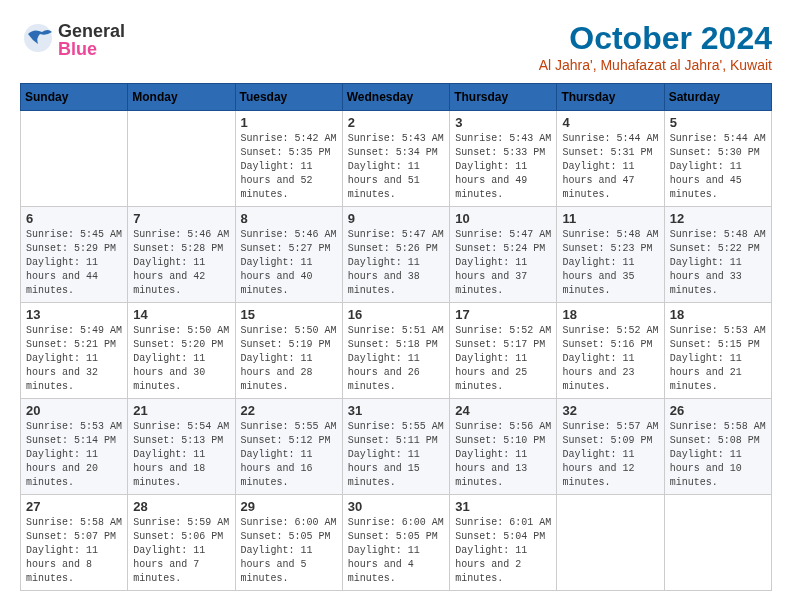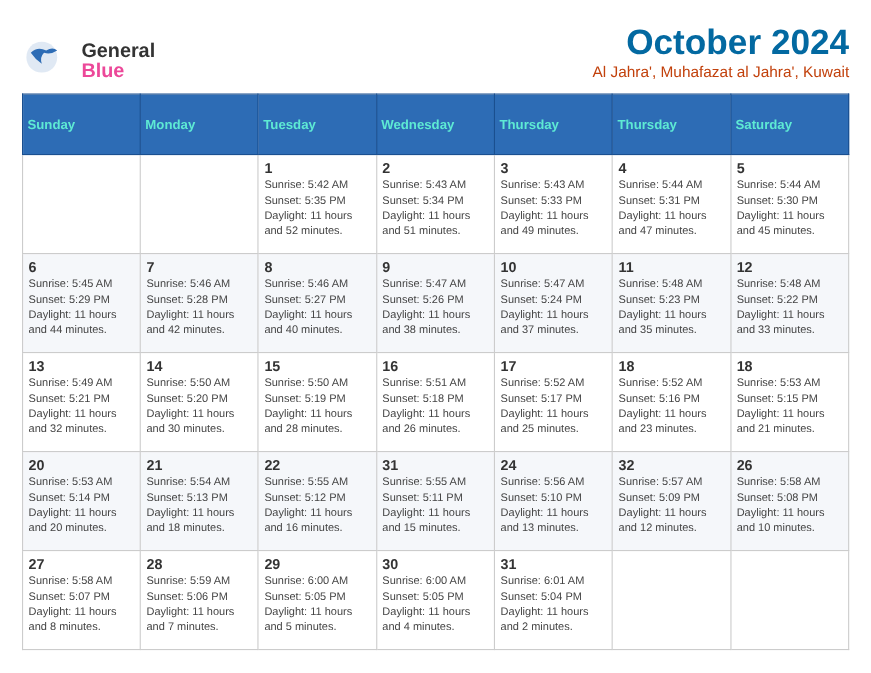--- a/index.html
+++ b/index.html
@@ -28,22 +28,22 @@
       font-size: 14px;
       color: #c2410c;
     }
     .calendar {
       width: 100%;
       border-collapse: collapse;
       font-size: 11px;
     }
     .calendar th {
       background: #2d6cb5;
-      color: #5eead4;
-      padding: 20px 4px;
+      color: #000000;
+      padding: 6px 4px;
       text-align: left;
       font-size: 12px;
       font-weight: bold;
       border: 1px solid #1a4f8f;
     }
     .calendar td {
       border: 1px solid #ccc;
       vertical-align: top;
       padding: 4px 5px;
       width: 108px;
@@ -57,29 +57,29 @@
     .day-num {
       font-size: 13px;
       font-weight: bold;
       color: #333;
       margin-bottom: 2px;
     }
     .day-info {
       font-size: 10px;
       color: #444;
       line-height: 1.4;
+      font-family: Liberation Mono, monospace;
     }
     .empty-cell {
       background: #f9f9f9;
     }
     .logo-wrapper {
       display: flex;
       align-items: center;
-      gap: 18px;
-      margin-top: 14px;
+      gap: 2px;
     }
     .logo-word {
       display: flex;
       flex-direction: column;
       line-height: 1;
     }
     .logo-general {
       font-size: 18px;
       font-weight: bold;
       color: #333;

